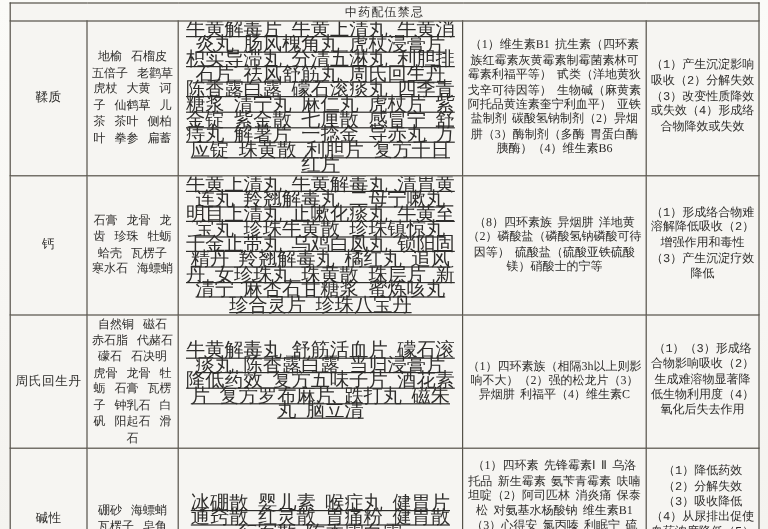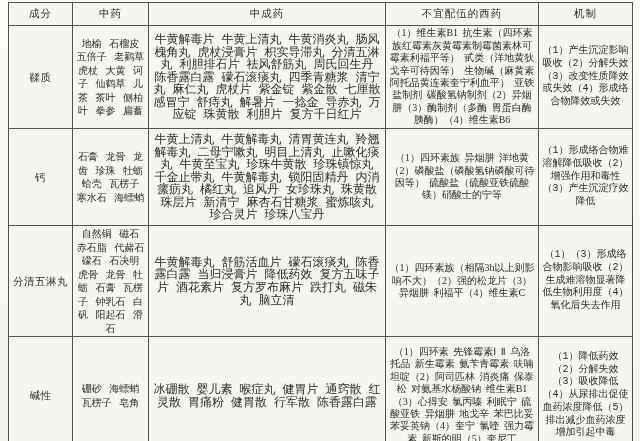--- a/index.html
+++ b/index.html
@@ -25,67 +25,63 @@
     font-weight:normal;
     overflow:hidden;
   }
   .title-cell{
     font-size:10px;line-height:11px;height:12px;padding:0 2px;
     letter-spacing:1px;
   }
   .head-row th{font-size:10.5px;height:20px;letter-spacing:1px;}
   .c-comp{font-size:10.5px;line-height:13px;letter-spacing:.5px;margin-top:43px;}
   .c-herbs{font-size:10px;line-height:13.5px;word-spacing:5px;}
-  .c-patent{font-size:12px;line-height:12.6px;word-spacing:4px;}
+  .c-patent{font-size:16px;line-height:12.6px;word-spacing:4px;text-decoration:underline;}
   .c-west{font-size:10px;line-height:12.4px;word-spacing:2px;font-family:Liberation Serif, serif;}
   .c-mech{font-size:10px;line-height:12.8px;word-spacing:1px;font-family:Liberation Mono, monospace;}
   tr.r1 td{height:100px;}
   tr.r2 td{height:94px;}
   tr.r3 td{height:82px;}
   tr.r4 td{height:115px;}
 </style>
 </head>
 <body>
 
 <div class="scan">
   <table class="cmp">
     <colgroup>
       <col style="width:64px">
         <col style="width:76px">
         <col style="width:237px">
         <col style="width:153px">
         <col style="width:94px">
     </colgroup>
     <tbody>
-    <tr class="head-row">
-      <th>成分</th>
-      <th>中药</th>
-      <th>中成药</th>
-      <th>不宜配伍的西药</th>
-      <th>机制</th>
+        <tr>
+      <td colspan="5" class="title-cell">中药配伍禁忌</td>
     </tr>
 
     <tr class="r1">
       <td class="c-comp">鞣质</td>
       <td class="c-herbs">地榆 石榴皮 五倍子 老鹳草 虎杖 大黄 诃子 仙鹤草 儿茶 茶叶 侧柏叶 拳参 扁蓄</td>
       <td class="c-patent">牛黄解毒片 牛黄上清丸 牛黄消炎丸 肠风槐角丸 虎杖浸膏片 枳实导滞丸 分清五淋丸 利胆排石片 祛风舒筋丸 周氏回生丹 陈香露白露 礞石滚痰丸 四季青糖浆 清宁丸 麻仁丸 虎杖片 紫金锭 紫金散 七厘散 感冒宁 舒痔丸 解暑片 一捻金 导赤丸 万应锭 珠黄散 利胆片 复方千日红片</td>
       <td class="c-west">（1）维生素B1 抗生素（四环素族红霉素灰黄霉素制霉菌素林可霉素利福平等） 甙类（洋地黄狄戈辛可待因等） 生物碱（麻黄素阿托品黄连素奎宁利血平） 亚铁盐制剂 碳酸氢钠制剂（2）异烟肼（3）酶制剂（多酶 胃蛋白酶 胰酶）（4）维生素B6</td>
       <td class="c-mech">（1）产生沉淀影响吸收（2）分解失效（3）改变性质降效或失效（4）形成络合物降效或失效</td>
     </tr>
 
     <tr class="r2">
       <td class="c-comp">钙</td>
       <td class="c-herbs">石膏 龙骨 龙齿 珍珠 牡蛎 蛤壳 瓦楞子 寒水石 海螵蛸</td>
-      <td class="c-patent">牛黄上清丸 牛黄解毒丸 清胃黄连丸 羚翘解毒丸 二母宁嗽丸 明目上清丸 止嗽化痰丸 牛黄至宝丸 珍珠牛黄散 珍珠镇惊丸 千金止带丸 牛黄解毒丸 锁阳固精丹 内消瘰疬丸 橘红丸 追风丹 女珍珠丸 珠黄散 珠层片 新清宁 麻杏石甘糖浆 蜜炼咳丸 珍合灵片 珍珠八宝丹</td>
-      <td class="c-west">（1）四环素族 异烟肼 洋地黄（2）磷酸盐（磷酸氢钠磷酸可待因等） 硫酸盐（硫酸亚铁硫酸镁）硝酸士的宁等</td>
+      <td class="c-patent">牛黄上清丸 牛黄解毒丸 清胃黄连丸 羚翘解毒丸 二母宁嗽丸 明目上清丸 止嗽化痰丸 牛黄至宝丸 珍珠牛黄散 珍珠镇惊丸 千金止带丸 乌鸡白凤丸 锁阳固精丹 羚翘解毒丸 橘红丸 追风丹 女珍珠丸 珠黄散 珠层片 新清宁 麻杏石甘糖浆 蜜炼咳丸 珍合灵片 珍珠八宝丹</td>
+      <td class="c-west">（8）四环素族 异烟肼 洋地黄（2）磷酸盐（磷酸氢钠磷酸可待因等） 硫酸盐（硫酸亚铁硫酸镁）硝酸士的宁等</td>
       <td class="c-mech">（1）形成络合物难溶解降低吸收（2）增强作用和毒性（3）产生沉淀疗效降低</td>
     </tr>
 
     <tr class="r3">
-      <td class="c-comp">分清五淋丸</td>
+      <td class="c-comp">周氏回生丹</td>
       <td class="c-herbs">自然铜 磁石 赤石脂 代赭石 礞石 石决明 虎骨 龙骨 牡蛎 石膏 瓦楞子 钟乳石 白矾 阳起石 滑石</td>
       <td class="c-patent">牛黄解毒丸 舒筋活血片 礞石滚痰丸 陈香露白露 当归浸膏片 降低药效 复方五味子片 酒花素片 复方罗布麻片 跌打丸 磁朱丸 脑立清</td>
       <td class="c-west">（1）四环素族（相隔3h以上则影响不大）（2）强的松龙片（3）异烟肼 利福平（4）维生素C</td>
       <td class="c-mech">（1）（3）形成络合物影响吸收（2）生成难溶物显著降低生物利用度（4）氧化后失去作用</td>
     </tr>
 
     <tr class="r4">
       <td class="c-comp">碱性</td>
       <td class="c-herbs">硼砂 海螵蛸 瓦楞子 皂角</td>
       <td class="c-patent">冰硼散 婴儿素 喉症丸 健胃片 通窍散 红灵散 胃痛粉 健胃散 行军散 陈香露白露</td>

